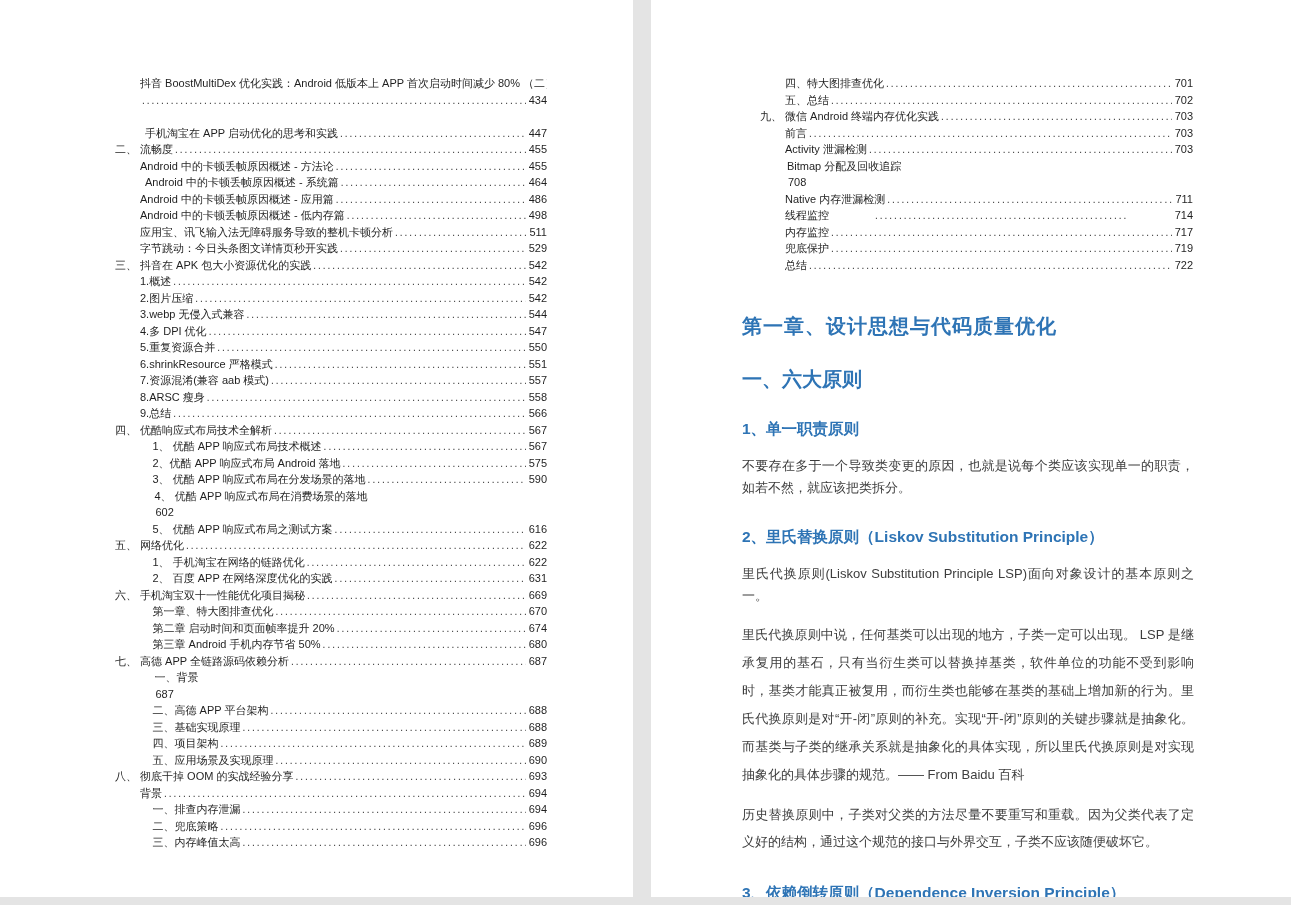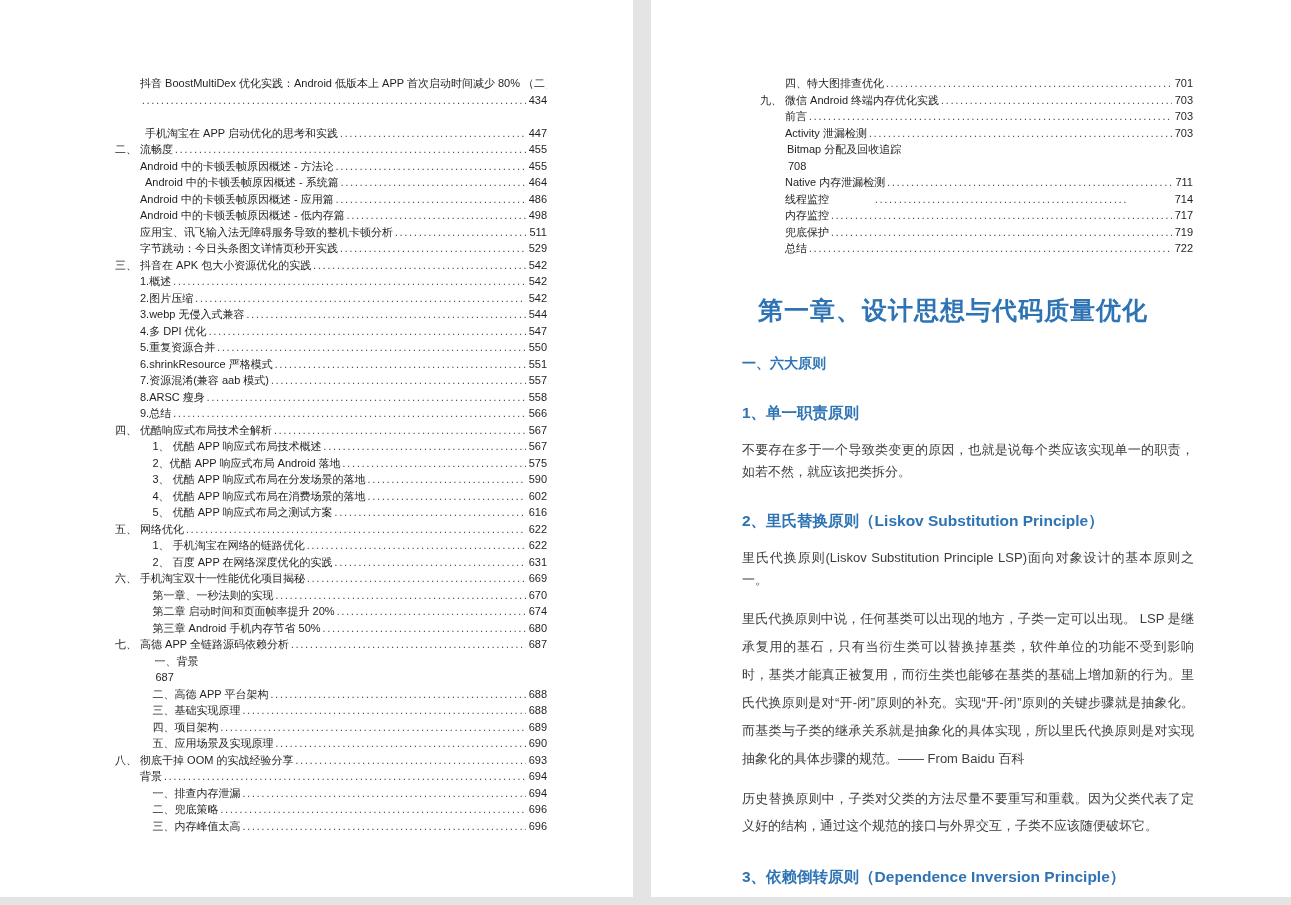--- a/index.html
+++ b/index.html
@@ -30,25 +30,25 @@
   .toc-leader{flex:1 1 0;min-width:0;overflow:hidden;height:16.5px;margin:0 2px;}
   .toc-leader::after{
     content:"........................................................................................................................................................................................................................................................................................................";
     letter-spacing:2px;color:#333;font-size:10px;
   }
   .toc-page{flex:0 0 auto;padding-left:1px;}
 
   
   .content{margin:36px 97px 0 91px;width:452px;}
   .chapter-title{
-    margin:16px;font-size:25px;line-height:34px;font-weight:bold;
+    margin:0;font-size:20px;line-height:34px;font-weight:bold;
     color:var(--heading,#2e74b5);letter-spacing:1px;
   }
   .section-heading{
-    margin:24px 0 0 0;font-size:14px;line-height:24px;font-weight:bold;
+    margin:24px 0 0 0;font-size:20px;line-height:24px;font-weight:bold;
     color:var(--heading,#2e74b5);
   }
   .sub-heading{
     margin:27px 0 0 0;font-size:15.5px;line-height:21px;font-weight:bold;
     color:var(--heading,#2e74b5);
   }
   .body-p{
     margin:16px 0 0 0;font-size:13px;line-height:22px;color:#3d3d3d;
     text-align:justify;
   }
@@ -194,21 +194,21 @@
           <span class="toc-leader"></span>
           <span class="toc-page">575</span>
         </div>
 
         <div class="toc-row" style="padding-left: 37.5px;">
           <span class="toc-title">3、 优酷 APP 响应式布局在分发场景的落地</span>
           <span class="toc-leader"></span>
           <span class="toc-page">590</span>
         </div>
 
-        <div class="toc-row" style="padding-left: 37.5px;">
+        <div class="toc-row" style="padding-left: 37.5px; flex-direction: column;">
           <span class="toc-title">4、 优酷 APP 响应式布局在消费场景的落地</span>
           <span class="toc-leader"></span>
           <span class="toc-page">602</span>
         </div>
 
         <div class="toc-row" style="padding-left: 37.5px;">
           <span class="toc-title">5、 优酷 APP 响应式布局之测试方案</span>
           <span class="toc-leader"></span>
           <span class="toc-page">616</span>
         </div>
@@ -231,21 +231,21 @@
           <span class="toc-page">631</span>
         </div>
 
         <div class="toc-row" style="padding-left: 0px;">
           <span class="toc-title">六、 手机淘宝双十一性能优化项目揭秘</span>
           <span class="toc-leader"></span>
           <span class="toc-page">669</span>
         </div>
 
         <div class="toc-row" style="padding-left: 37.5px;">
-          <span class="toc-title">第一章、一秒法则的实现</span>
+          <span class="toc-title">第一章、特大图排查优化</span>
           <span class="toc-leader"></span>
           <span class="toc-page">670</span>
         </div>
 
         <div class="toc-row" style="padding-left: 37.5px;">
           <span class="toc-title">第二章 启动时间和页面帧率提升 20%</span>
           <span class="toc-leader"></span>
           <span class="toc-page">674</span>
         </div>
 
@@ -327,20 +327,25 @@
 
   <div class="page page-right">
     <div class="toc toc-right-box">
 
         <div class="toc-row" style="padding-left: 25px;">
           <span class="toc-title">四、特大图排查优化</span>
           <span class="toc-leader"></span>
           <span class="toc-page">701</span>
         </div>
 
+        <div class="toc-row" style="padding-left: 25px;">
+          <span class="toc-title">五、总结</span>
+          <span class="toc-leader"></span>
+          <span class="toc-page">702</span>
+        </div>
 
         <div class="toc-row" style="padding-left: 0px;">
           <span class="toc-title">九、 微信 Android 终端内存优化实践</span>
           <span class="toc-leader"></span>
           <span class="toc-page">703</span>
         </div>
 
         <div class="toc-row" style="padding-left: 25px;">
           <span class="toc-title">前言</span>
           <span class="toc-leader"></span>

